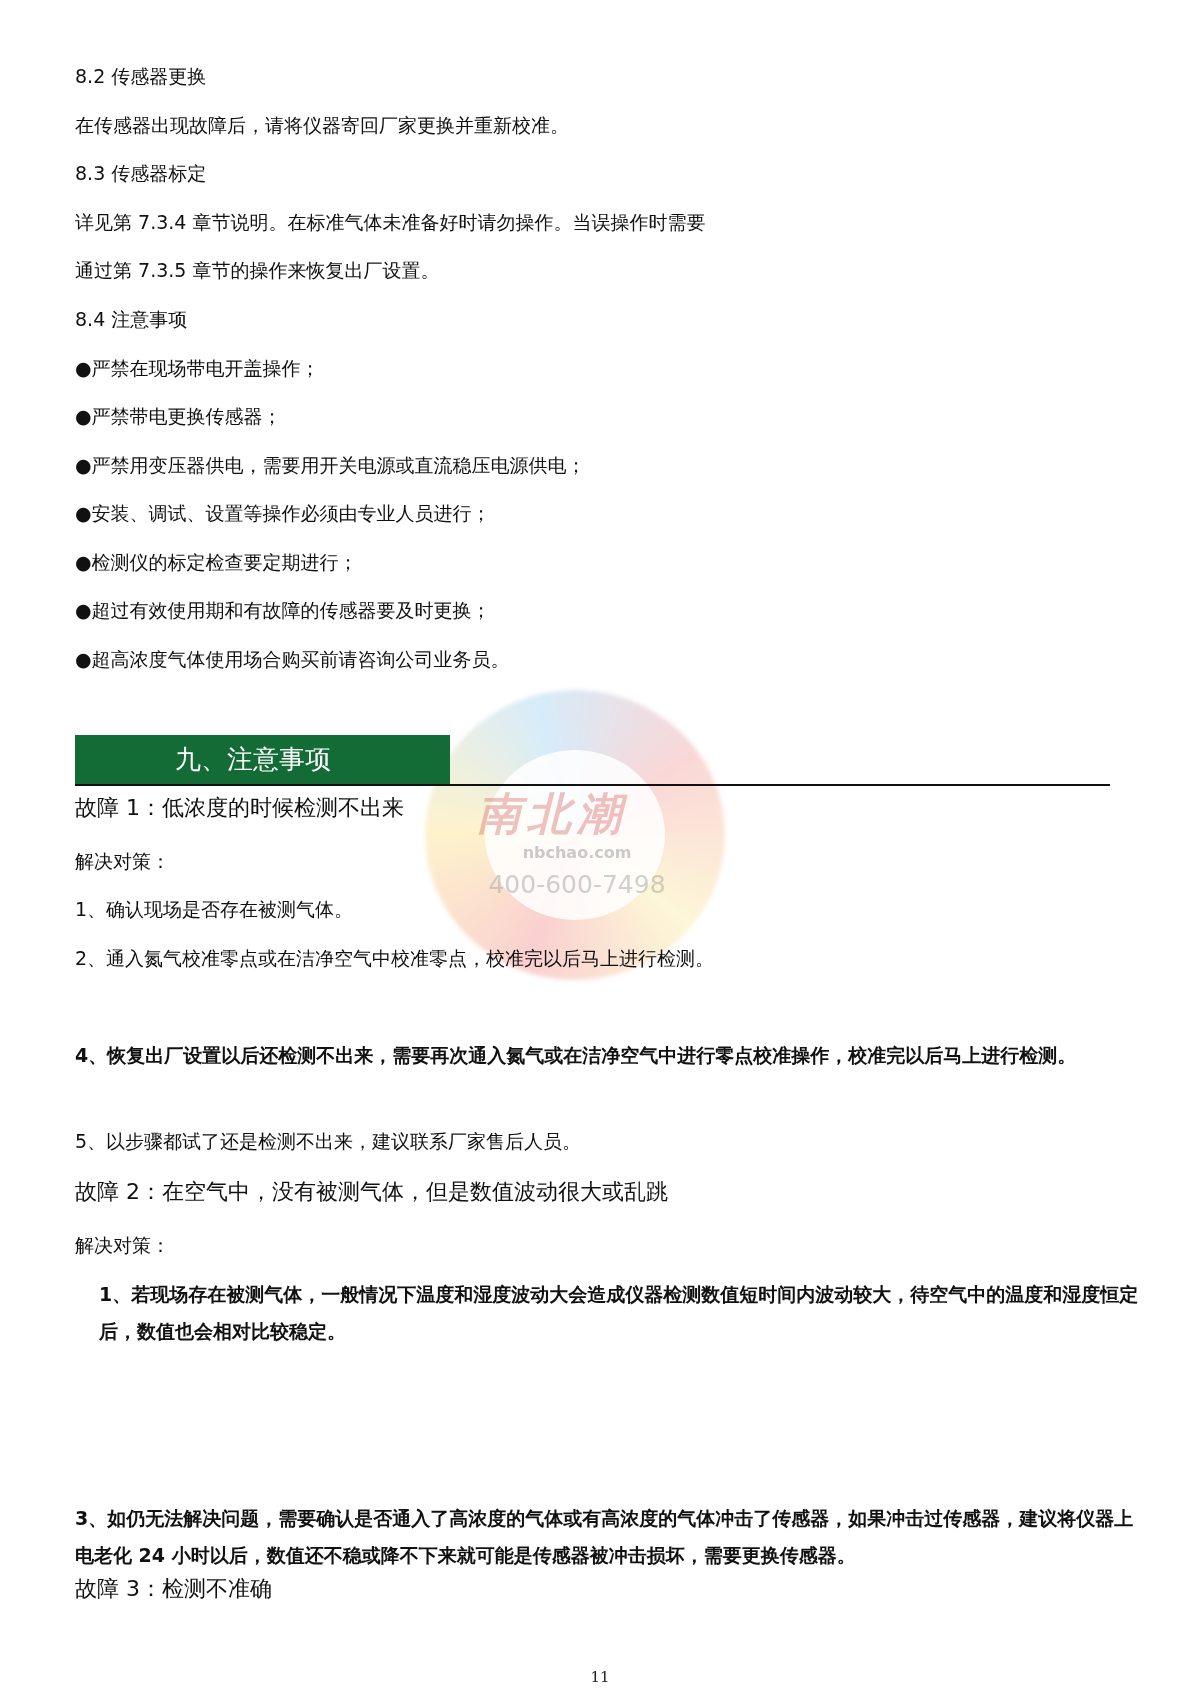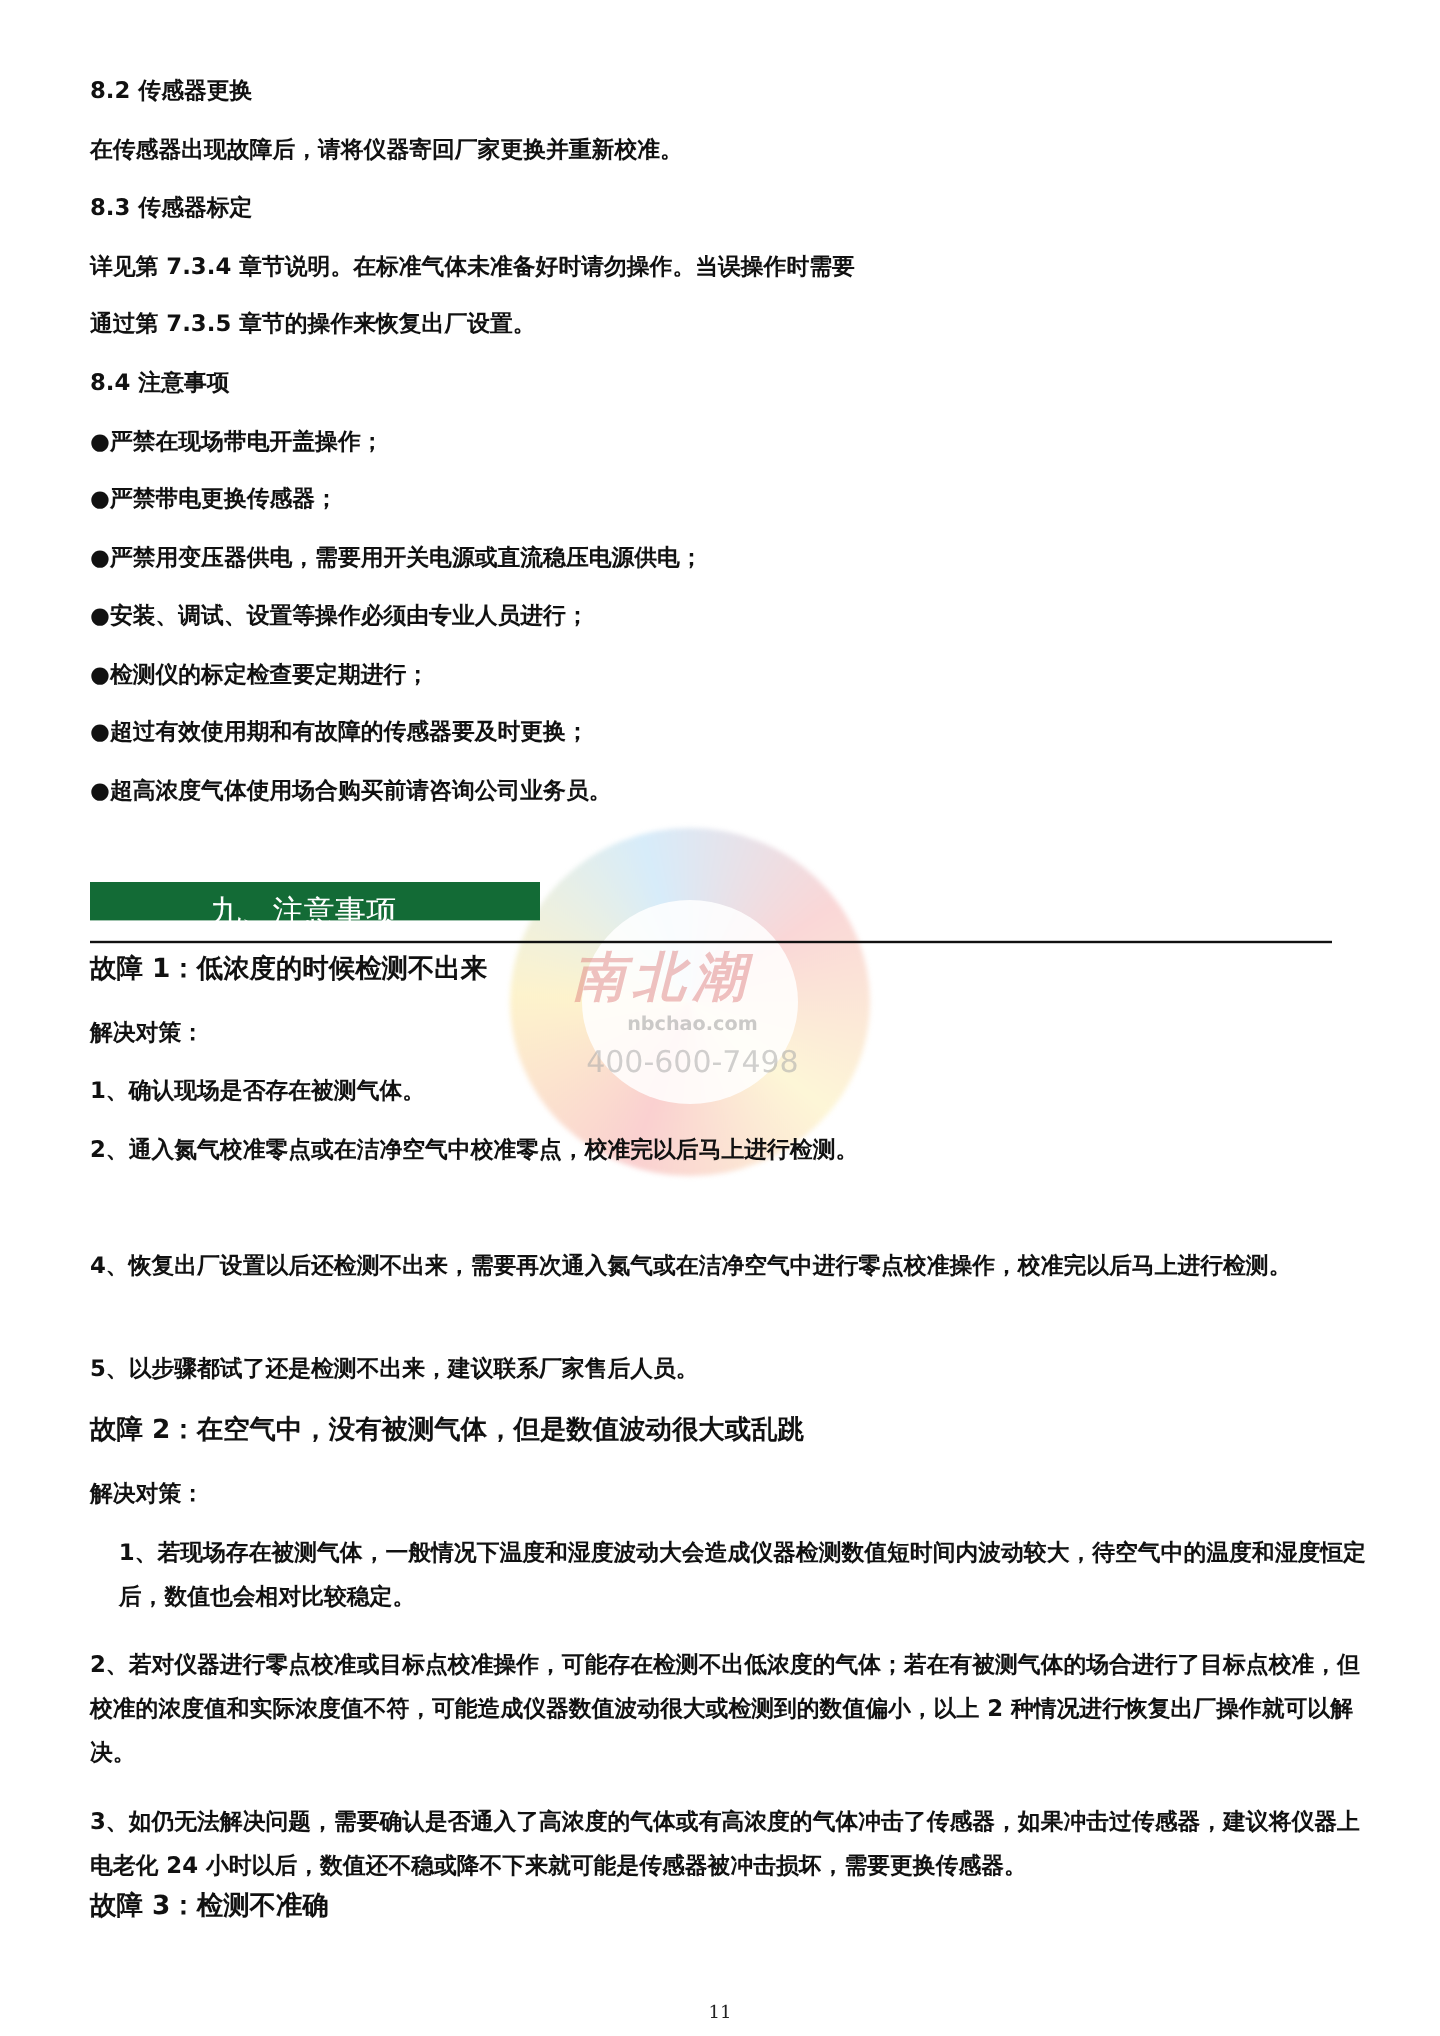--- a/index.html
+++ b/index.html
@@ -32,29 +32,29 @@
       font-family: "DejaVu Sans", sans-serif; font-size: 16px; font-weight: bold;
       color: rgba(160,160,160,0.55);
     }
     .wm-phone {
       position: absolute; left: 52px; top: 180px; width: 200px; text-align: center;
       font-family: "DejaVu Sans", sans-serif; font-size: 25px;
       color: rgba(170,170,170,0.55);
     }
     .line {
       position: absolute; left: 75px; z-index: 1;
-      font-weight: bold; font-size: 19px; line-height: 24px; white-space: nowrap;
+      font-weight: normal; font-size: 19px; line-height: 24px; white-space: nowrap;
     }
     .h-fault { font-size: 22px; line-height: 28px; }
     .para {
       position: absolute; left: 75px; width: 1060px; z-index: 1;
       font-weight: bold; font-size: 19px; line-height: 37px;
     }
     .section-band {
-      position: absolute; left: 75px; top: 735px; width: 375px; height: 32px;
+      position: absolute; left: 75px; top: 735px; width: 375px; height: 50px;
       background: #136b36; z-index: 1;
     }
     .section-band-title {
       position: absolute; left: 100px; top: 7px; color: #ffffff; font-size: 26px;
       font-weight: normal; white-space: nowrap;
     }
     .section-rule {
       position: absolute; left: 75px; top: 784px; width: 1035px; height: 2px;
       background: #111111; z-index: 1;
     }
@@ -100,19 +100,18 @@
   <div class="line h-fault" style="top:794px;">故障 1：低浓度的时候检测不出来</div>
   <div class="line" style="top:849px;">解决对策：</div>
   <div class="line" style="top:897px;">1、确认现场是否存在被测气体。</div>
   <div class="line" style="top:946px;">2、通入氮气校准零点或在洁净空气中校准零点，校准完以后马上进行检测。</div>
   <div class="para" style="top:1037px;">4、恢复出厂设置以后还检测不出来，需要再次通入氮气或在洁净空气中进行零点校准操作，校准完以后马上进行检测。</div>
   <div class="line" style="top:1129px;">5、以步骤都试了还是检测不出来，建议联系厂家售后人员。</div>
 
   <div class="line h-fault" style="top:1178px;">故障 2：在空气中，没有被测气体，但是数值波动很大或乱跳</div>
   <div class="line" style="top:1233px;">解决对策：</div>
   <div class="para" style="top:1276px;margin-left:24px;">1、若现场存在被测气体，一般情况下温度和湿度波动大会造成仪器检测数值短时间内波动较大，待空气中的温度和湿度恒定后，数值也会相对比较稳定。</div>
-  <div class="para" style="top:1369px;">2、若对仪器进行零点校准或目标点校准操作，可能存在检测不出低浓度的气体；若在有被测气体的场合进行了目标点校准，但校准的浓度值和实际浓度值不符，可能造成仪器数值波动很大或检测到的数值偏小，以上 2 种情况进行恢复出厂操作就可以解决。</div>
   <div class="para" style="top:1500px;">3、如仍无法解决问题，需要确认是否通入了高浓度的气体或有高浓度的气体冲击了传感器，如果冲击过传感器，建议将仪器上电老化 24 小时以后，数值还不稳或降不下来就可能是传感器被冲击损坏，需要更换传感器。</div>
 
   <div class="line h-fault" style="top:1575px;">故障 3：检测不准确</div>
 
   <div class="page-number">11</div>
 </div>
 
 </body></html>

